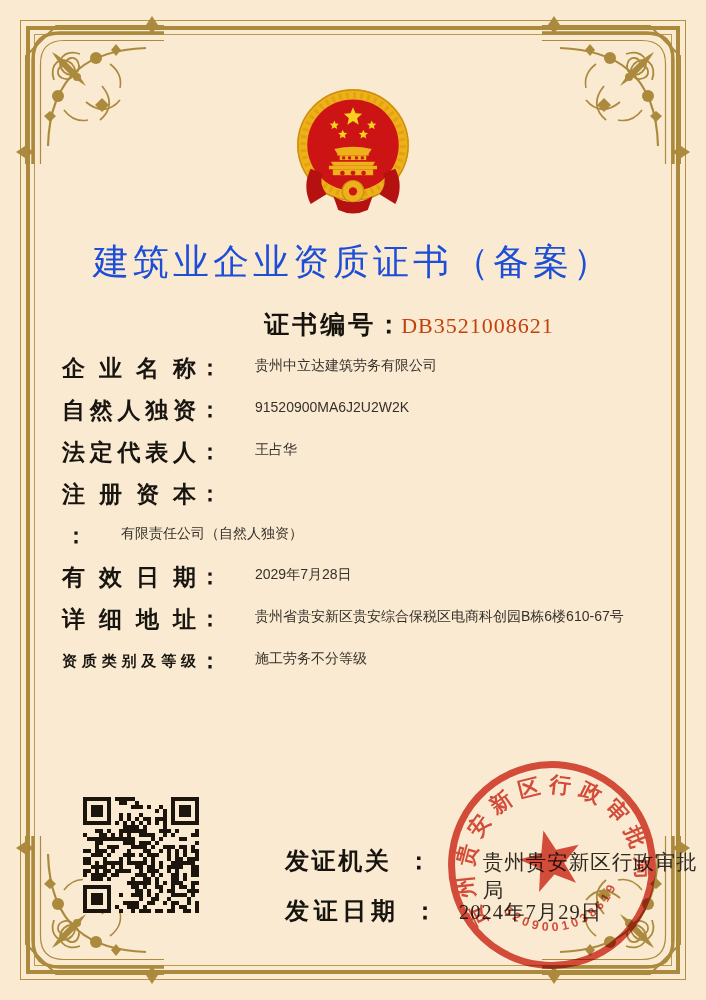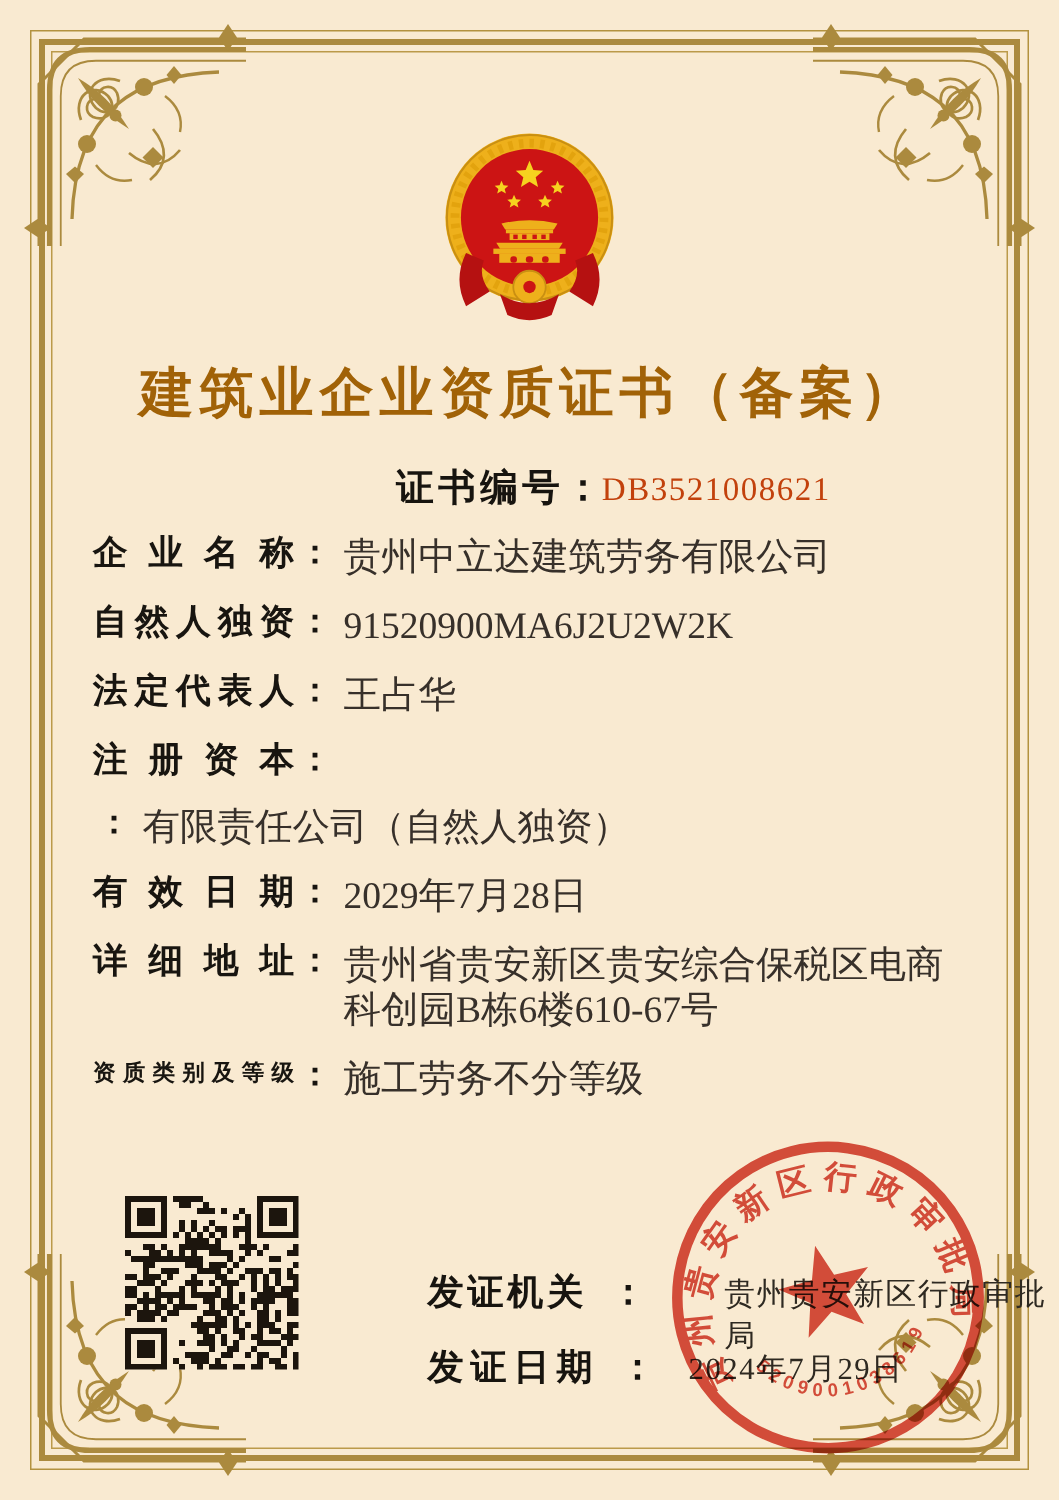--- a/index.html
+++ b/index.html
@@ -17,22 +17,22 @@
   .corner{position:absolute;width:158px;height:158px;}
   .corner.tl{left:6px;top:6px;}
   .corner.tr{right:6px;top:6px;transform:scaleX(-1);}
   .corner.bl{left:6px;bottom:6px;transform:scaleY(-1);}
   .corner.br{right:6px;bottom:6px;transform:scale(-1,-1);}
   
   .emblem{position:absolute;left:294px;top:86px;width:118px;height:130px;}
   
   .title{
     position:absolute;top:238px;left:0;right:0;
-    text-align:center;font-size:36px;font-weight:bold;
-    letter-spacing:4px;color:#a16207;
+    text-align:center;font-size:36px;font-weight:normal;
+    letter-spacing:4px;color:#1d4ed8;
   }
   
   .certno{
     position:absolute;top:308px;left:0;right:0;
     display:flex;justify-content:center;align-items:baseline;
     transform:translateX(56px);
   }
   .certno .lab{font-size:25px;font-weight:bold;letter-spacing:3px;}
   .certno .col{font-size:25px;font-weight:bold;}
   .certno .val{font-size:22px;font-family:"Liberation Serif", serif;letter-spacing:1px;color:#c2410c;}
@@ -40,22 +40,22 @@
   .fields{position:absolute;left:62px;top:354px;width:588px;}
   .field-row{display:flex;align-items:flex-start;margin-bottom:12.5px;}
   .f-label{
     display:inline-block;width:134px;flex:0 0 134px;
     font-weight:bold;font-size:23px;line-height:1.28;
     text-align:justify;text-align-last:justify;color:#181510;
   }
   .f-label.tight{font-size:15px;padding-top:4px;}
   .f-colon{font-weight:bold;font-size:22px;margin:0 8px 0 3px;line-height:1.3;}
   .f-value{
-    flex:1;font-family:Liberation Serif, serif;font-size:25px;
-    line-height:1.22;padding-top:3px;color:#37302a;max-width:448px;
+    flex:1;font-family:Liberation Sans, sans-serif;font-size:14px;
+    line-height:1.22;padding-top:3px;color:#37302a;max-width:448px;margin-left:26px;
   }
   
   .qr{position:absolute;left:83px;top:797px;width:116px;height:116px;}
   .issue-row{position:absolute;display:flex;align-items:baseline;gap:16px;}
   .issue-row .i-label{
     display:inline-block;width:110px;font-weight:bold;font-size:24px;
     text-align:justify;text-align-last:justify;
   }
   .issue-row .i-colon{font-weight:bold;font-size:24px;margin:0 4px 0 2px;}
   .issue-row .i-value{font-family:"Liberation Serif", serif;font-size:20.5px;color:#2e2921;}

